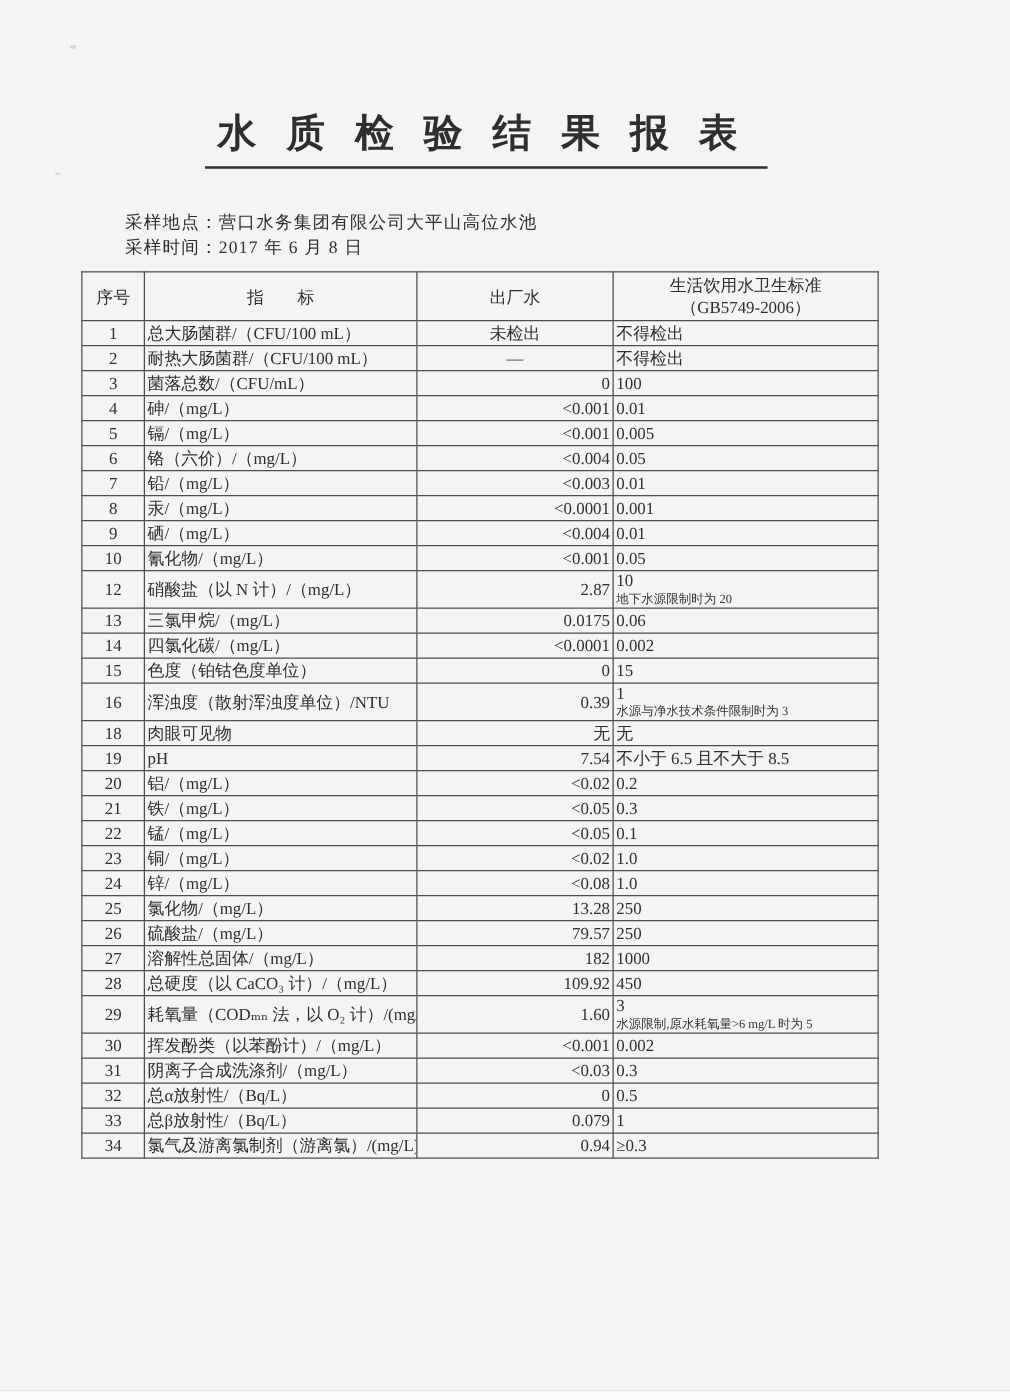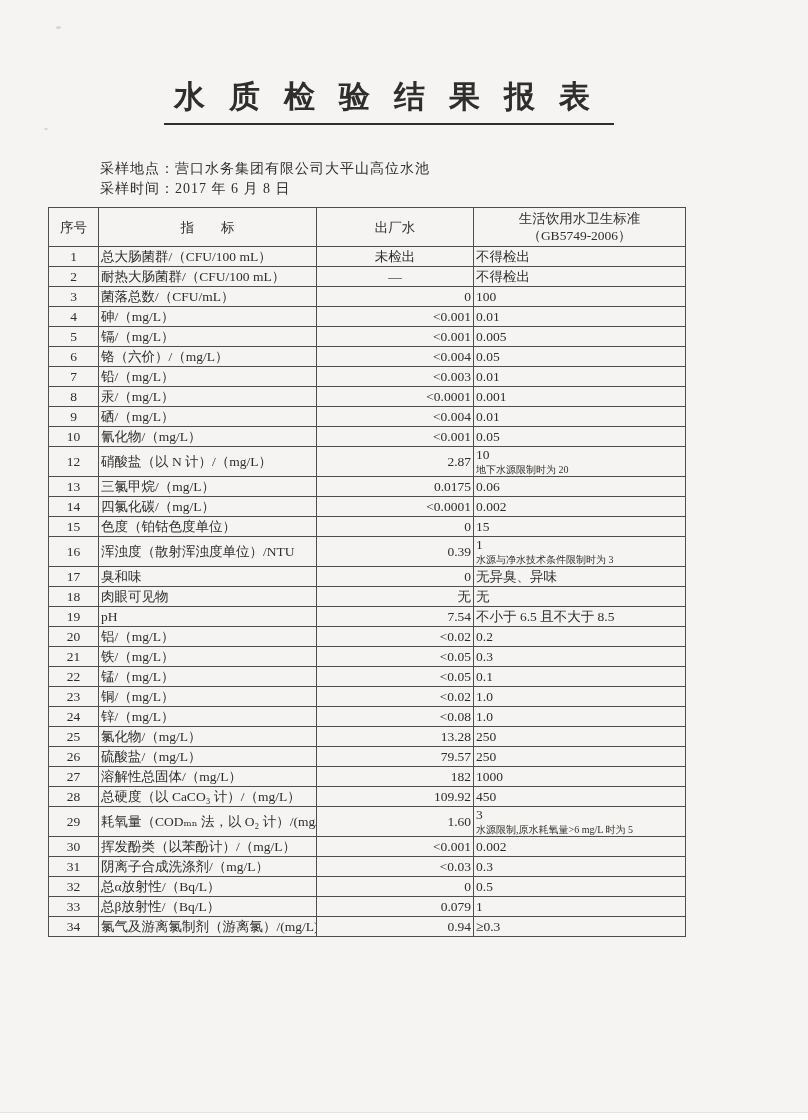--- a/index.html
+++ b/index.html
@@ -2,34 +2,34 @@
 <html><head>
 <meta charset="utf-8">
 <style>
   html,body{margin:0;padding:0;}
   body{
     width:808px;height:1120px;position:relative;overflow:hidden;
     background:#f5f4f2;
     font-family:"Liberation Serif","DejaVu Serif",serif;
     color:#2e2e2e;
   }
-  .paper{position:absolute;inset:0;}
+  .paper{position:absolute;inset:0;margin-top:10px;}
   .bottom-edge{position:absolute;left:0;right:0;bottom:0;height:7px;background:#fbfbf9;border-top:1px solid #e3e2df;}
   .speck{position:absolute;background:#b9b7b2;border-radius:50%;opacity:.5;}
 
   .title-wrap{position:absolute;top:76px;left:0;width:778px;text-align:center;}
   .title{
     display:inline-block;font-size:31px;font-weight:600;letter-spacing:24px;
     padding:0 0 5px 10px;border-bottom:2px solid #2e2e2e;white-space:nowrap;
   }
 
   .sampling{position:absolute;left:100px;top:159px;font-size:14px;line-height:20px;letter-spacing:1px;}
 
   table.report{
-    position:absolute;left:48px;top:207px;width:637px;
+    position:absolute;left:65px;top:207px;width:637px;
     border-collapse:collapse;table-layout:fixed;
     font-size:13.5px;
   }
   table.report col.c-no{width:50px;}
   table.report col.c-ind{width:218px;}
   table.report col.c-val{width:157px;}
   table.report col.c-std{width:212px;}
   table.report th, table.report td{
     border:1px solid #4f4e4c;padding:0 2px;font-weight:normal;
     overflow:hidden;white-space:nowrap;
@@ -209,29 +209,20 @@
         <tr class="has-note">
       <td class="no">16</td>
       <td class="ind">浑浊度（散射浑浊度单位）/NTU</td>
       <td class="val">0.39</td>
       <td class="std">
         <div class="std-main">1</div>
         <div class="note">水源与净水技术条件限制时为 3</div>
       </td>
     </tr>
         <tr>
-      <td class="no">17</td>
-      <td class="ind">臭和味</td>
-      <td class="val">0</td>
-      <td class="std">
-        <div class="std-main">无异臭、异味</div>
-
-      </td>
-    </tr>
-        <tr>
       <td class="no">18</td>
       <td class="ind">肉眼可见物</td>
       <td class="val">无</td>
       <td class="std">
         <div class="std-main">无</div>
 
       </td>
     </tr>
         <tr>
       <td class="no">19</td>

